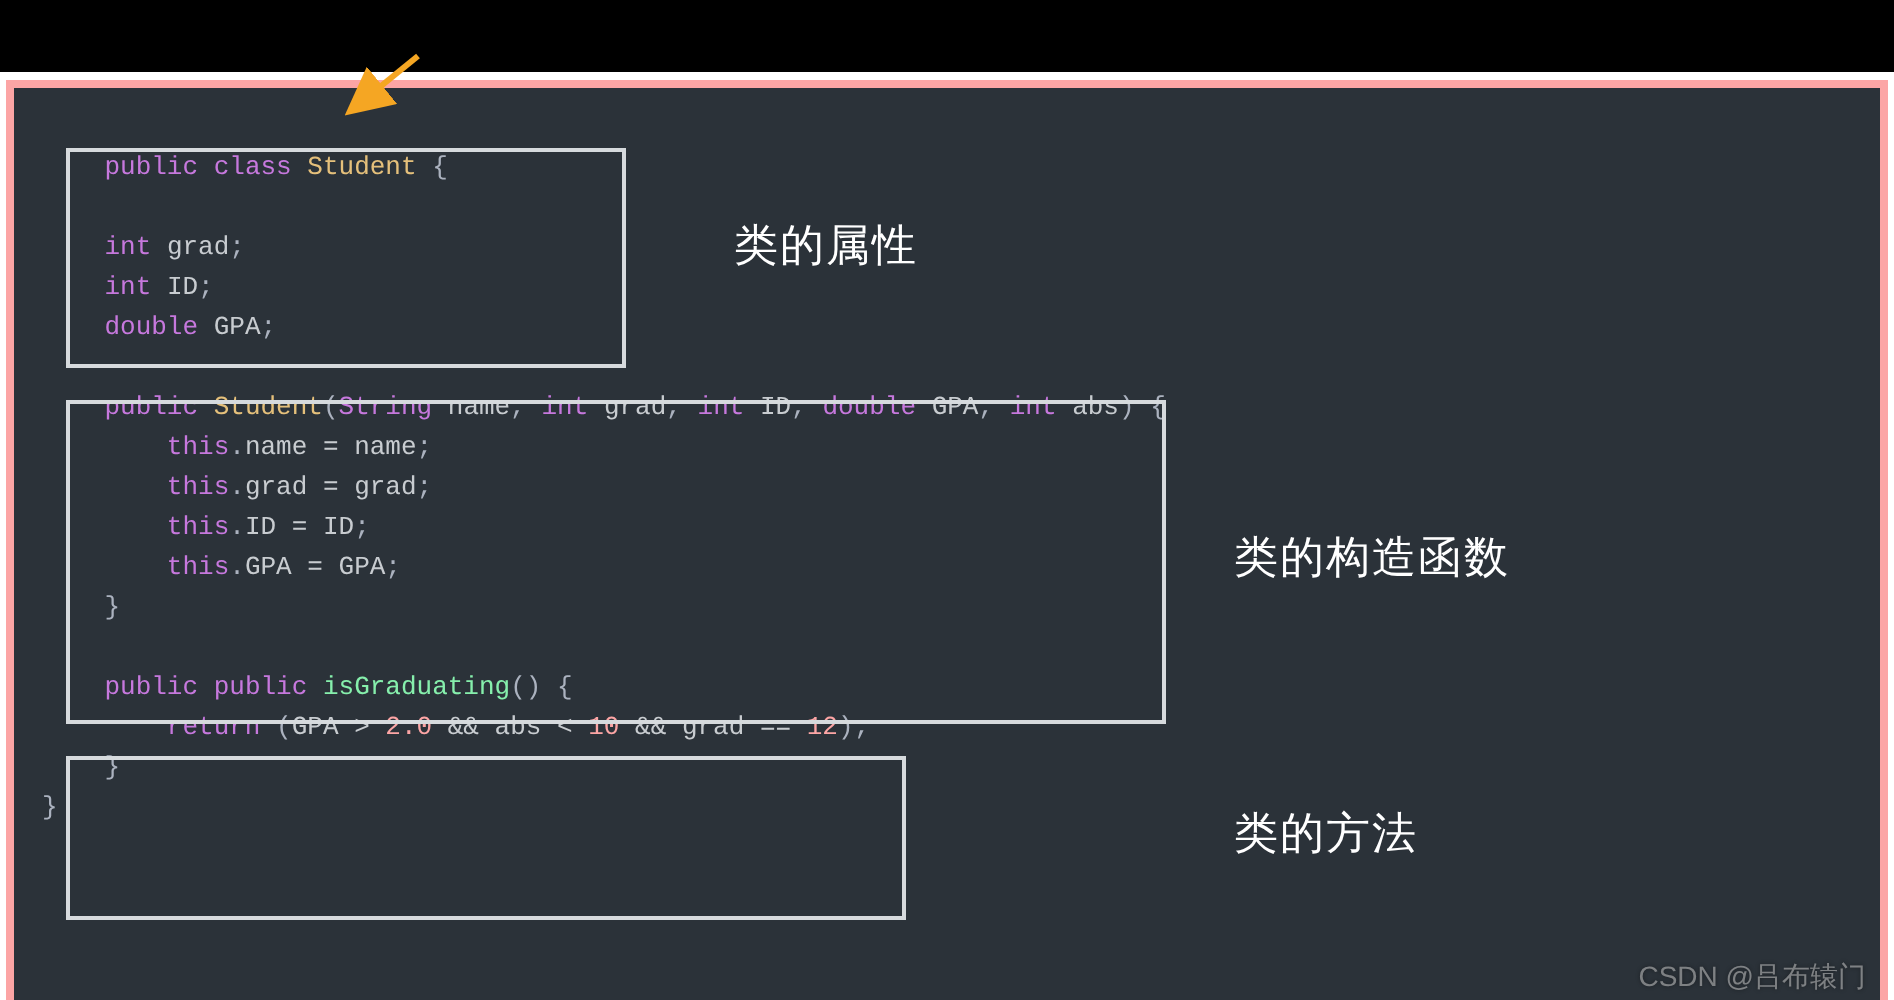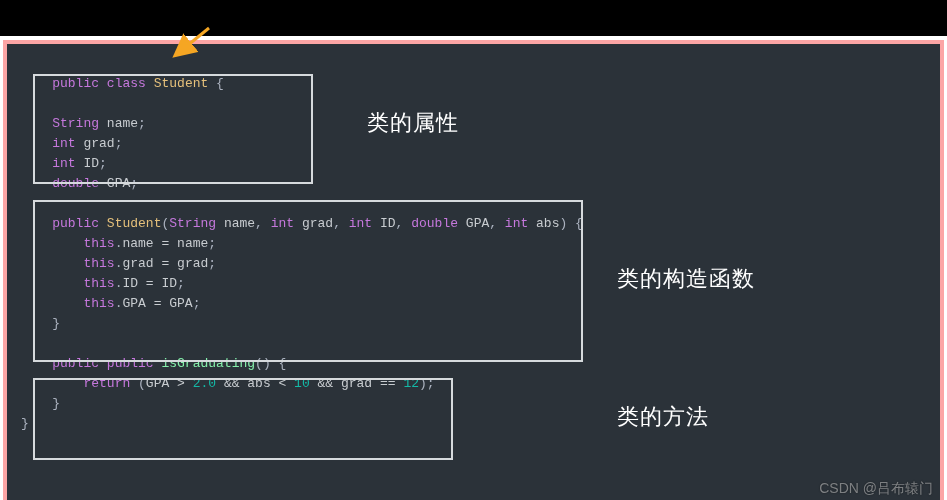--- a/index.html
+++ b/index.html
@@ -39,21 +39,21 @@
     .code-line {
       line-height: 20px;
       white-space: pre;
       color: #c8ccd0;
     }
     .kw { color: #c678dd; }         
     .cls { color: #e5c07b; }
     .ident { color: #c8ccd0; }
     .fn { color: #86efac; }
     .op { color: #c8ccd0; }
-    .num { color: #14b8a6; }
+    .num { color: #fca5a5; }
     .punct { color: #abb2bf; }
 
     .annotation-box {
       position: absolute;
       border: 2px solid #d6dadd;
       background: transparent;
       pointer-events: none;
     }
     .box1 { left: 26px; top: 30px; width: 280px; height: 110px; }
     .box2 { left: 26px; top: 156px; width: 550px; height: 162px; }
@@ -95,21 +95,20 @@
         <path d="M0,0 L8,4 L0,8 Z" fill="#f5a623"></path>
       </marker>
     </defs>
     <line x1="40" y1="2" x2="8" y2="28" stroke="#f5a623" stroke-width="3" marker-end="url(#ah)"></line>
   </svg>
 
   <div class="code-line">
     <span class="kw">public</span> <span class="kw">class</span> <span class="cls">Student</span> <span class="punct">{</span>
   </div>
 
-  <div class="code-line">    <span class="kw">String</span> <span class="ident">name</span><span class="punct">;</span></div>
   <div class="code-line">    <span class="kw">int</span> <span class="ident">grad</span><span class="punct">;</span></div>
   <div class="code-line">    <span class="kw">int</span> <span class="ident">ID</span><span class="punct">;</span></div>
   <div class="code-line">    <span class="kw">double</span> <span class="ident">GPA</span><span class="punct">;</span></div>
 
   <div class="code-line"> </div>
 
   <div class="code-line">    <span class="kw">public</span> <span class="cls">Student</span><span class="punct">(</span><span class="kw">String</span> <span class="ident">name</span><span class="punct">, </span><span class="kw">int</span> <span class="ident">grad</span><span class="punct">, </span><span class="kw">int</span> <span class="ident">ID</span><span class="punct">, </span><span class="kw">double</span> <span class="ident">GPA</span><span class="punct">, </span><span class="kw">int</span> <span class="ident">abs</span><span class="punct">) {</span></div>
 
   <div class="code-line">        <span class="kw">this</span><span class="punct">.</span><span class="ident">name</span><span class="op"> = </span><span class="ident">name</span><span class="punct">;</span></div>
   <div class="code-line">        <span class="kw">this</span><span class="punct">.</span><span class="ident">grad</span><span class="op"> = </span><span class="ident">grad</span><span class="punct">;</span></div>

